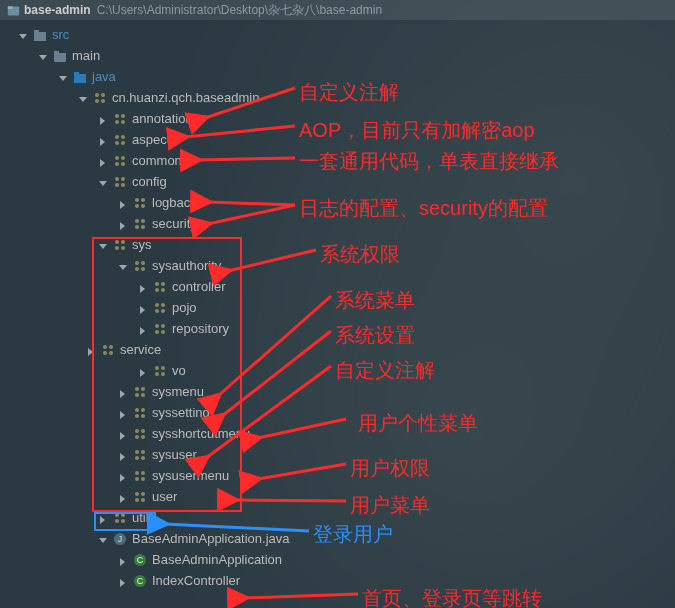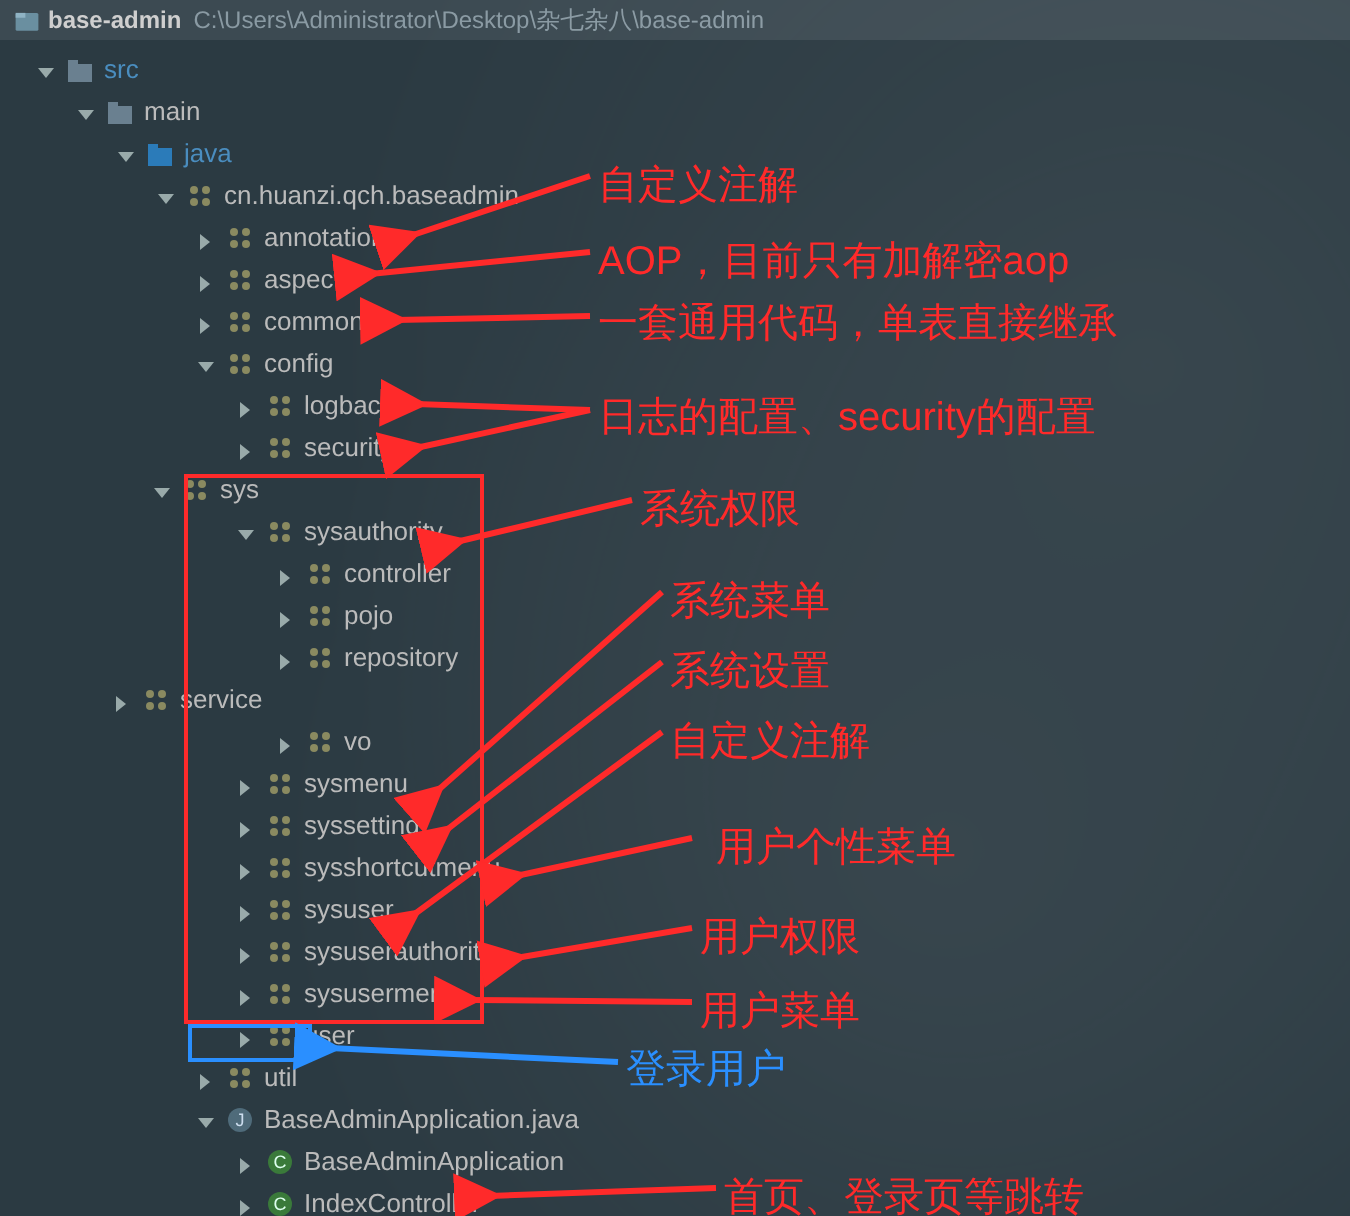--- a/index.html
+++ b/index.html
@@ -246,21 +246,21 @@
         <svg width="14" height="14">
           <circle cx="4" cy="4" r="2" fill="#8a8a60"></circle>
           <circle cx="10" cy="4" r="2" fill="#8a8a60"></circle>
           <circle cx="4" cy="10" r="2" fill="#8a8a60"></circle>
           <circle cx="10" cy="10" r="2" fill="#8a8a60"></circle>
         </svg>
       </span>
   <span class="label">security</span>
 </div>
 
-<div class="row" style="padding-left:76px">
+<div class="row" style="padding-left:98px">
   <span class="arrow"><svg width="10" height="10">
           <path d="M1 2 L5 7 L9 2" fill="#9aa"></path>
         </svg></span>
   <span class="icon">
         <svg width="14" height="14">
           <circle cx="4" cy="4" r="2" fill="#8a8a60"></circle>
           <circle cx="10" cy="4" r="2" fill="#8a8a60"></circle>
           <circle cx="4" cy="10" r="2" fill="#8a8a60"></circle>
           <circle cx="10" cy="10" r="2" fill="#8a8a60"></circle>
         </svg>
@@ -321,21 +321,21 @@
         <svg width="14" height="14">
           <circle cx="4" cy="4" r="2" fill="#8a8a60"></circle>
           <circle cx="10" cy="4" r="2" fill="#8a8a60"></circle>
           <circle cx="4" cy="10" r="2" fill="#8a8a60"></circle>
           <circle cx="10" cy="10" r="2" fill="#8a8a60"></circle>
         </svg>
       </span>
   <span class="label">repository</span>
 </div>
 
-<div class="row" style="padding-left:56px">
+<div class="row" style="padding-left:86px">
   <span class="arrow"><svg width="10" height="10">
           <path d="M2 1 L7 5 L2 9" fill="#9aa"></path>
         </svg></span>
   <span class="icon">
         <svg width="14" height="14">
           <circle cx="4" cy="4" r="2" fill="#8a8a60"></circle>
           <circle cx="10" cy="4" r="2" fill="#8a8a60"></circle>
           <circle cx="4" cy="10" r="2" fill="#8a8a60"></circle>
           <circle cx="10" cy="10" r="2" fill="#8a8a60"></circle>
         </svg>
@@ -411,34 +411,20 @@
         <svg width="14" height="14">
           <circle cx="4" cy="4" r="2" fill="#8a8a60"></circle>
           <circle cx="10" cy="4" r="2" fill="#8a8a60"></circle>
           <circle cx="4" cy="10" r="2" fill="#8a8a60"></circle>
           <circle cx="10" cy="10" r="2" fill="#8a8a60"></circle>
         </svg>
       </span>
   <span class="label">sysuser</span>
 </div>
 
-<div class="row" style="padding-left:118px">
-  <span class="arrow"><svg width="10" height="10">
-          <path d="M2 1 L7 5 L2 9" fill="#9aa"></path>
-        </svg></span>
-  <span class="icon">
-        <svg width="14" height="14">
-          <circle cx="4" cy="4" r="2" fill="#8a8a60"></circle>
-          <circle cx="10" cy="4" r="2" fill="#8a8a60"></circle>
-          <circle cx="4" cy="10" r="2" fill="#8a8a60"></circle>
-          <circle cx="10" cy="10" r="2" fill="#8a8a60"></circle>
-        </svg>
-      </span>
-  <span class="label">sysuserauthority</span>
-</div>
 
 <div class="row" style="padding-left:118px">
   <span class="arrow"><svg width="10" height="10">
           <path d="M2 1 L7 5 L2 9" fill="#9aa"></path>
         </svg></span>
   <span class="icon">
         <svg width="14" height="14">
           <circle cx="4" cy="4" r="2" fill="#8a8a60"></circle>
           <circle cx="10" cy="4" r="2" fill="#8a8a60"></circle>
           <circle cx="4" cy="10" r="2" fill="#8a8a60"></circle>

